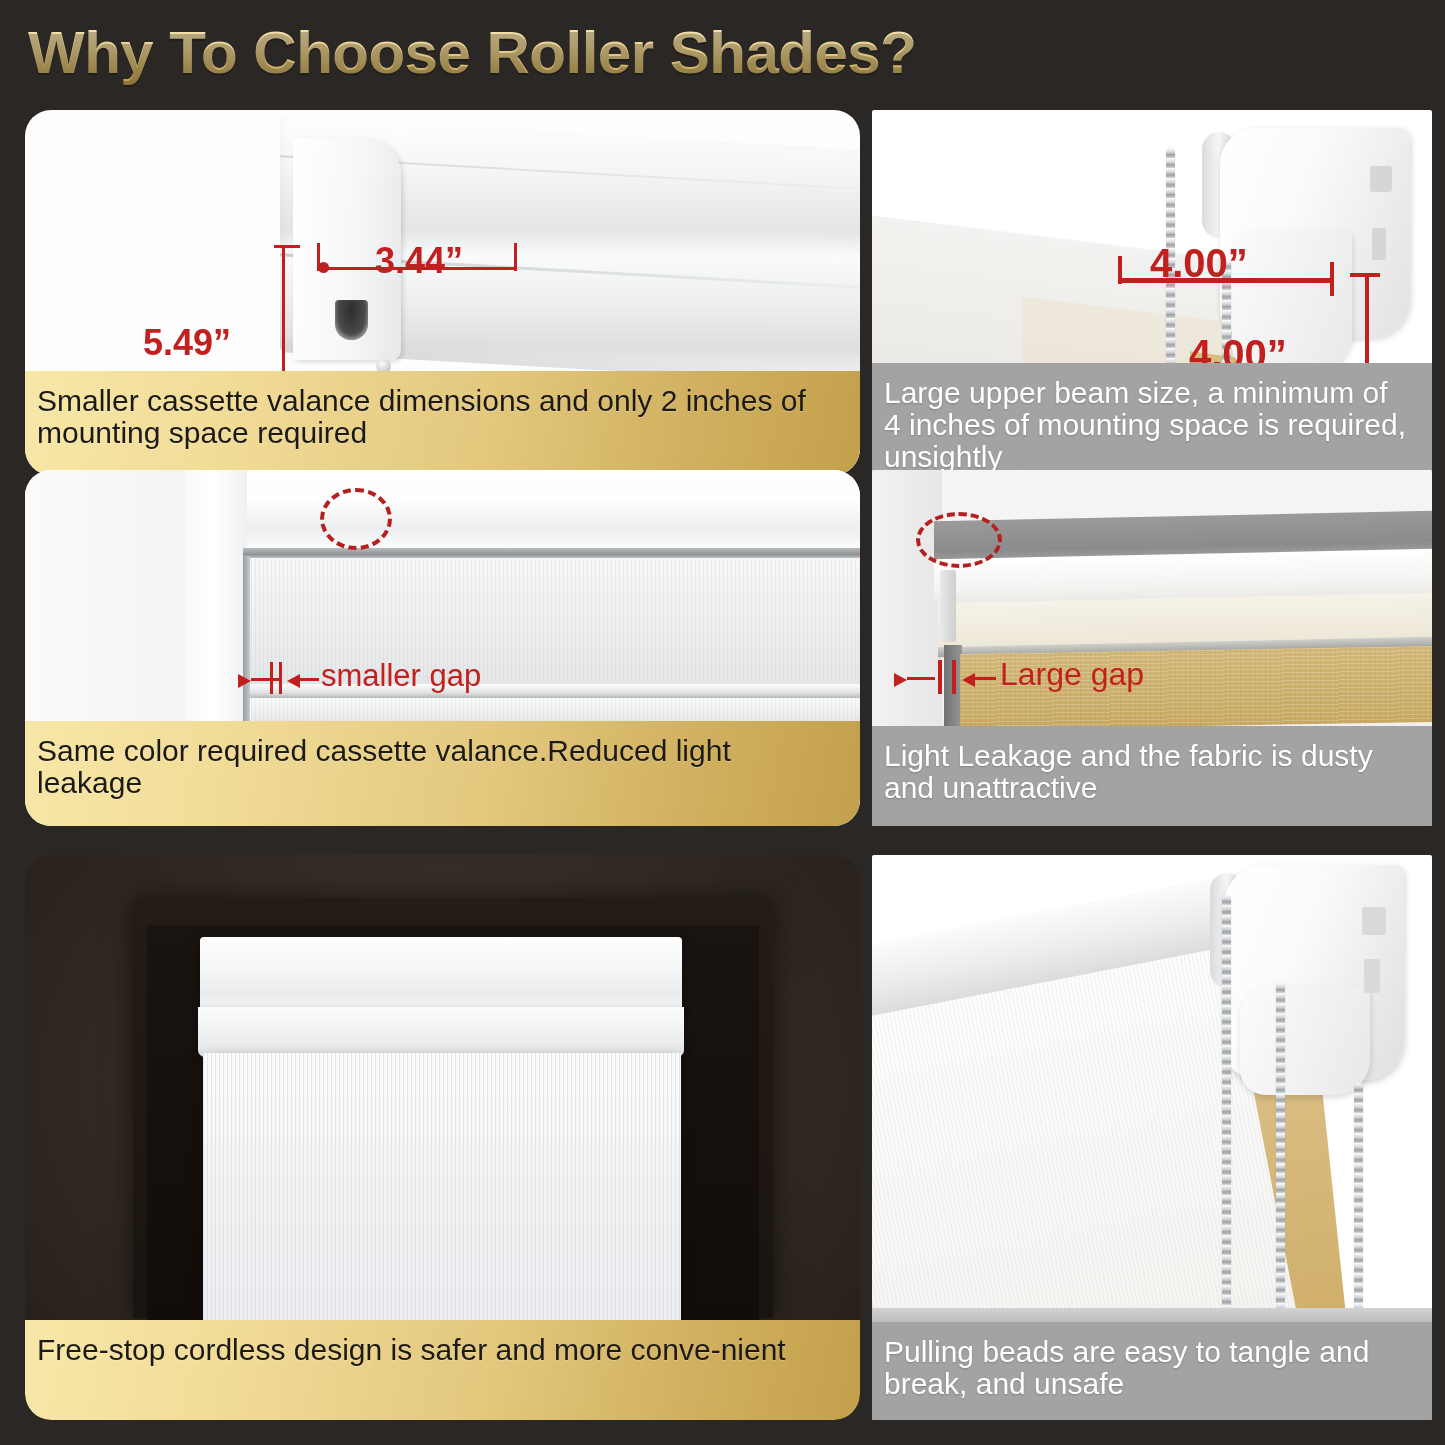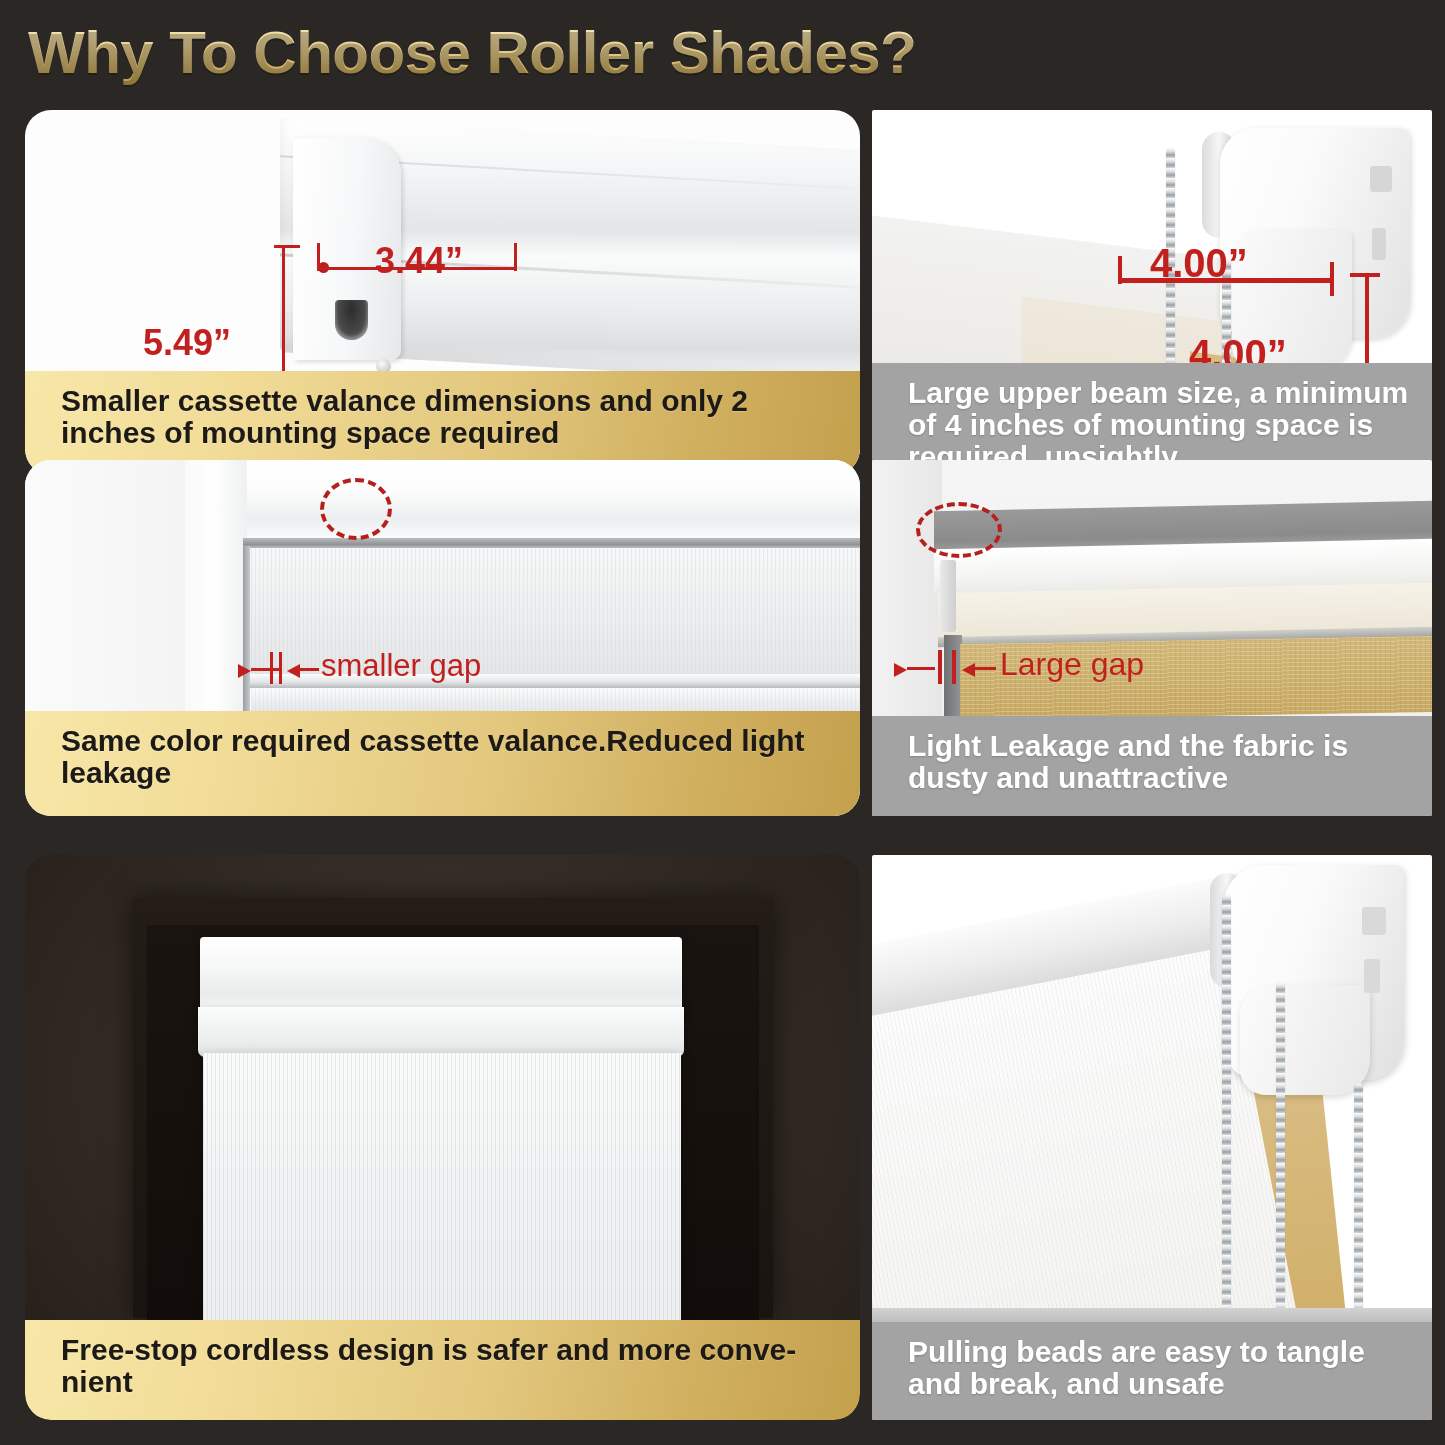--- a/index.html
+++ b/index.html
@@ -22,30 +22,30 @@
     -webkit-text-fill-color: transparent;
     text-shadow: 0 2px 0 rgba(0,0,0,0.25);
     white-space: nowrap;
   }
 
   
   .panel { position: absolute; overflow: hidden; }
   .panel.left  { left: 25px;  width: 835px; border-radius: 26px; }
   .panel.right { left: 872px; width: 560px; border-radius: 2px; }
   .row1 { top: 110px;  height: 365px; }
-  .row2 { top: 460px;  height: 356px; }
+  .row2 { top: 470px;  height: 356px; }
   .row3 { top: 855px;  height: 565px; }
 
   .photo { position: absolute; inset: 0; overflow: hidden; }
 
   
   .cap {
     position: absolute; left: 0; right: 0; bottom: 0;
-    padding: 14px 20px 10px 36px;
-    font-weight: bold; line-height: 1.06;
+    padding: 14px 20px 10px 12px;
+    font-weight: normal; line-height: 1.06;
   }
   .cap.gold {
     background: linear-gradient(100deg,#f7e7a8 0%,#f2dd99 22%,#e3c87e 55%,#cfae5d 82%,#c3a04c 100%);
     color: #1d1a16; font-size: 30px;
     border-radius: 0 0 26px 26px;
     text-shadow: 0 1px 0 rgba(255,255,255,0.25);
   }
   .cap.gray {
     background: #a3a3a3; color: #ffffff; font-size: 30px;
     text-shadow: 0 1px 2px rgba(0,0,0,0.20);

